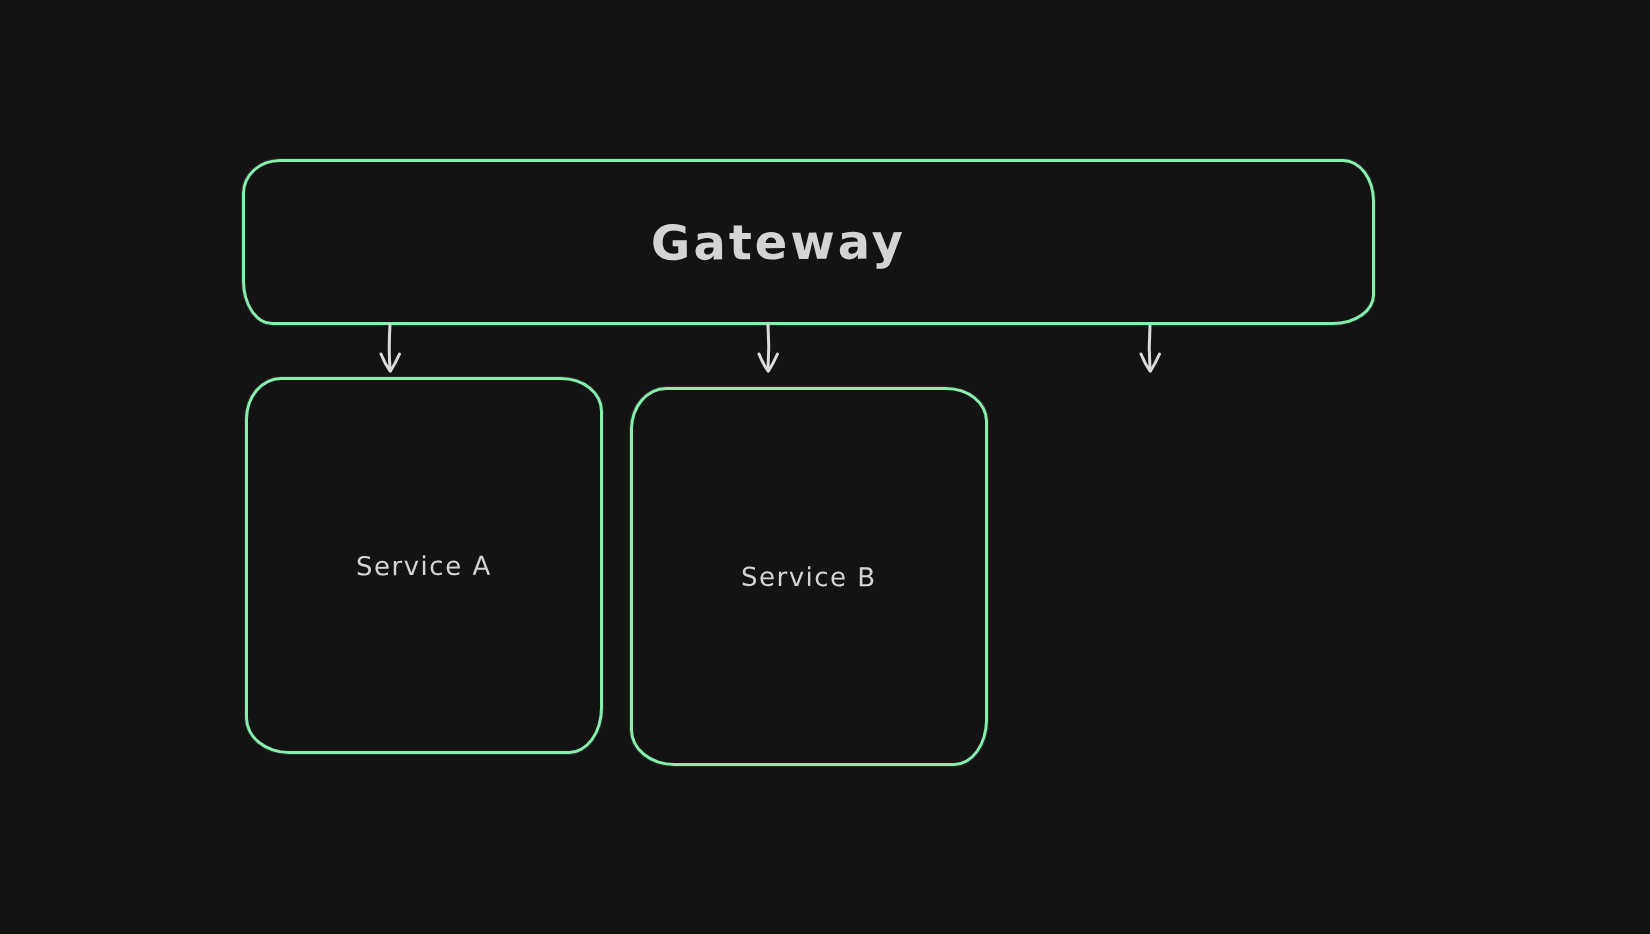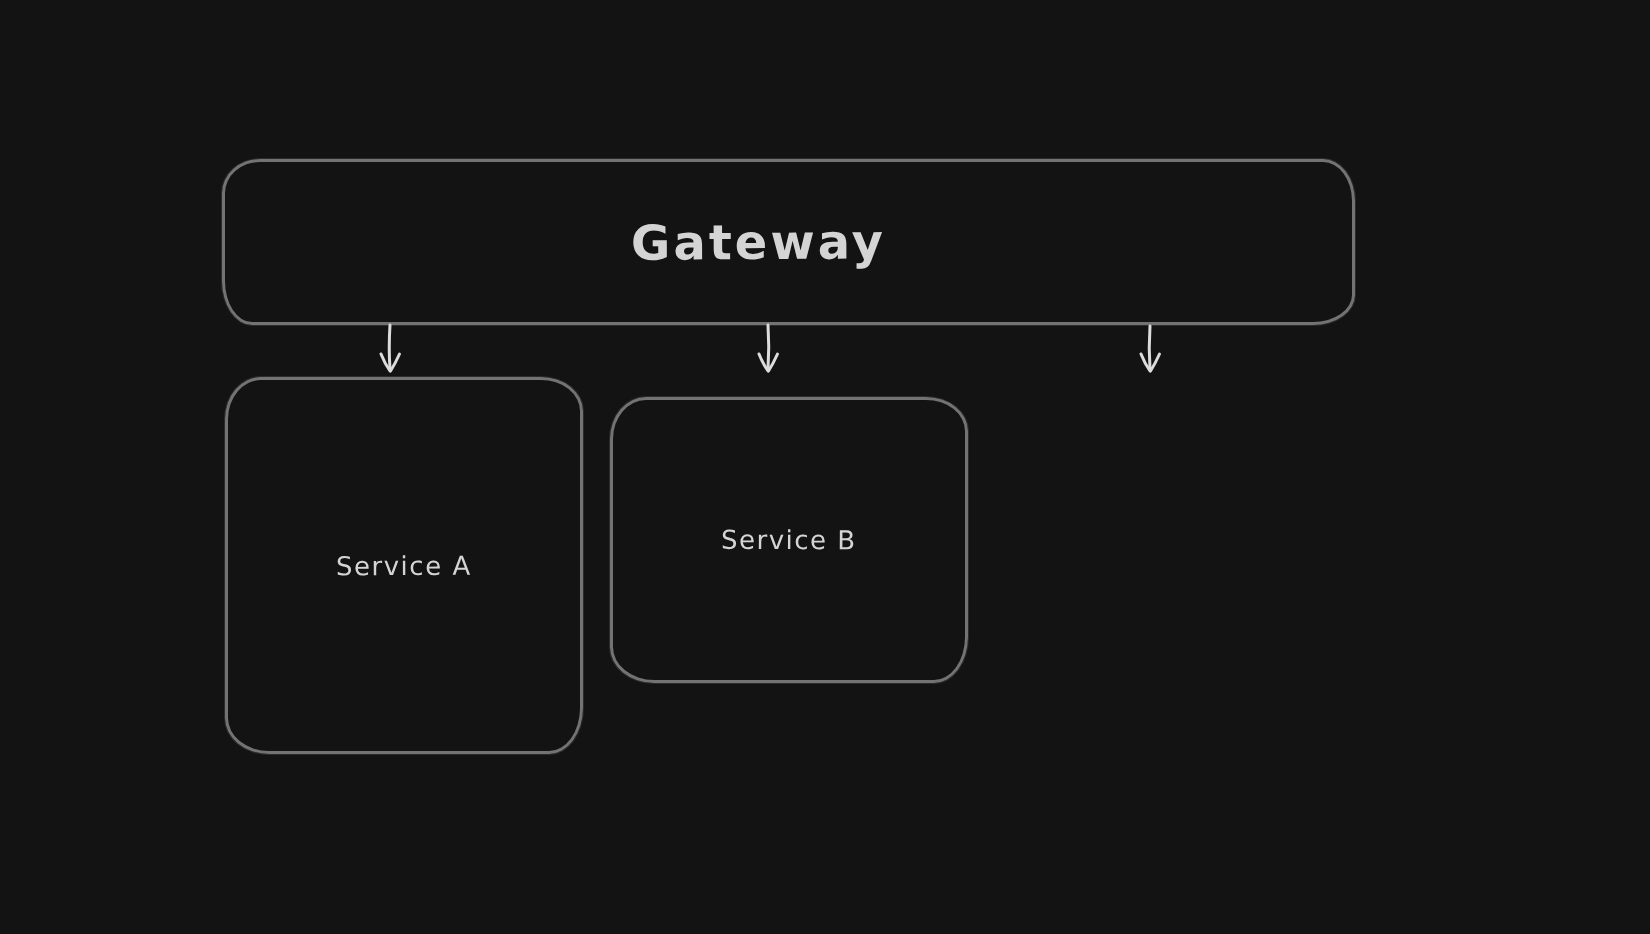--- a/index.html
+++ b/index.html
@@ -13,27 +13,28 @@
   }
   .canvas {
     position: relative;
     width: 1650px;
     height: 934px;
     background: #131313;
   }
   .node {
     position: absolute;
     box-sizing: border-box;
-    border: 3px solid #737373;
+    border: 3px solid #86efac;
     background: transparent;
     color: #d4d4d4;
     display: flex;
     align-items: center;
     justify-content: center;
     box-shadow: 0 0 0 1px rgba(220,220,220,0.12);
+    margin-left: 20px;
   }
   .node .label {
     white-space: nowrap;
     user-select: none;
   }
   .node-gateway {
     left: 222px;
     top: 159px;
     width: 1133px;
     height: 166px;
@@ -47,21 +48,21 @@
   }
   .node-service {
     width: 358px;
     height: 377px;
     border-radius: 36px 42px 34px 44px / 42px 34px 46px 36px;
     font-size: 26px;
     font-weight: 400;
     letter-spacing: 1.5px;
   }
   .node-service-a { left: 225px;  top: 377px; justify-content: center; }
-  .node-service-b { left: 610px;  top: 397px; height: 286px; }
+  .node-service-b { left: 610px;  top: 387px; height: 379px; }
   .node-service-c { left: 1002px; top: 375px; width: 356px; }
   .node-service-a .label { transform: rotate(-0.25deg); }
   .node-service-b .label { transform: rotate(0.2deg); }
   .node-service-c .label { transform: translateX(-13px) rotate(-0.2deg); }
   .edges-layer {
     position: absolute;
     left: 0;
     top: 0;
     width: 1650px;
     height: 934px;

